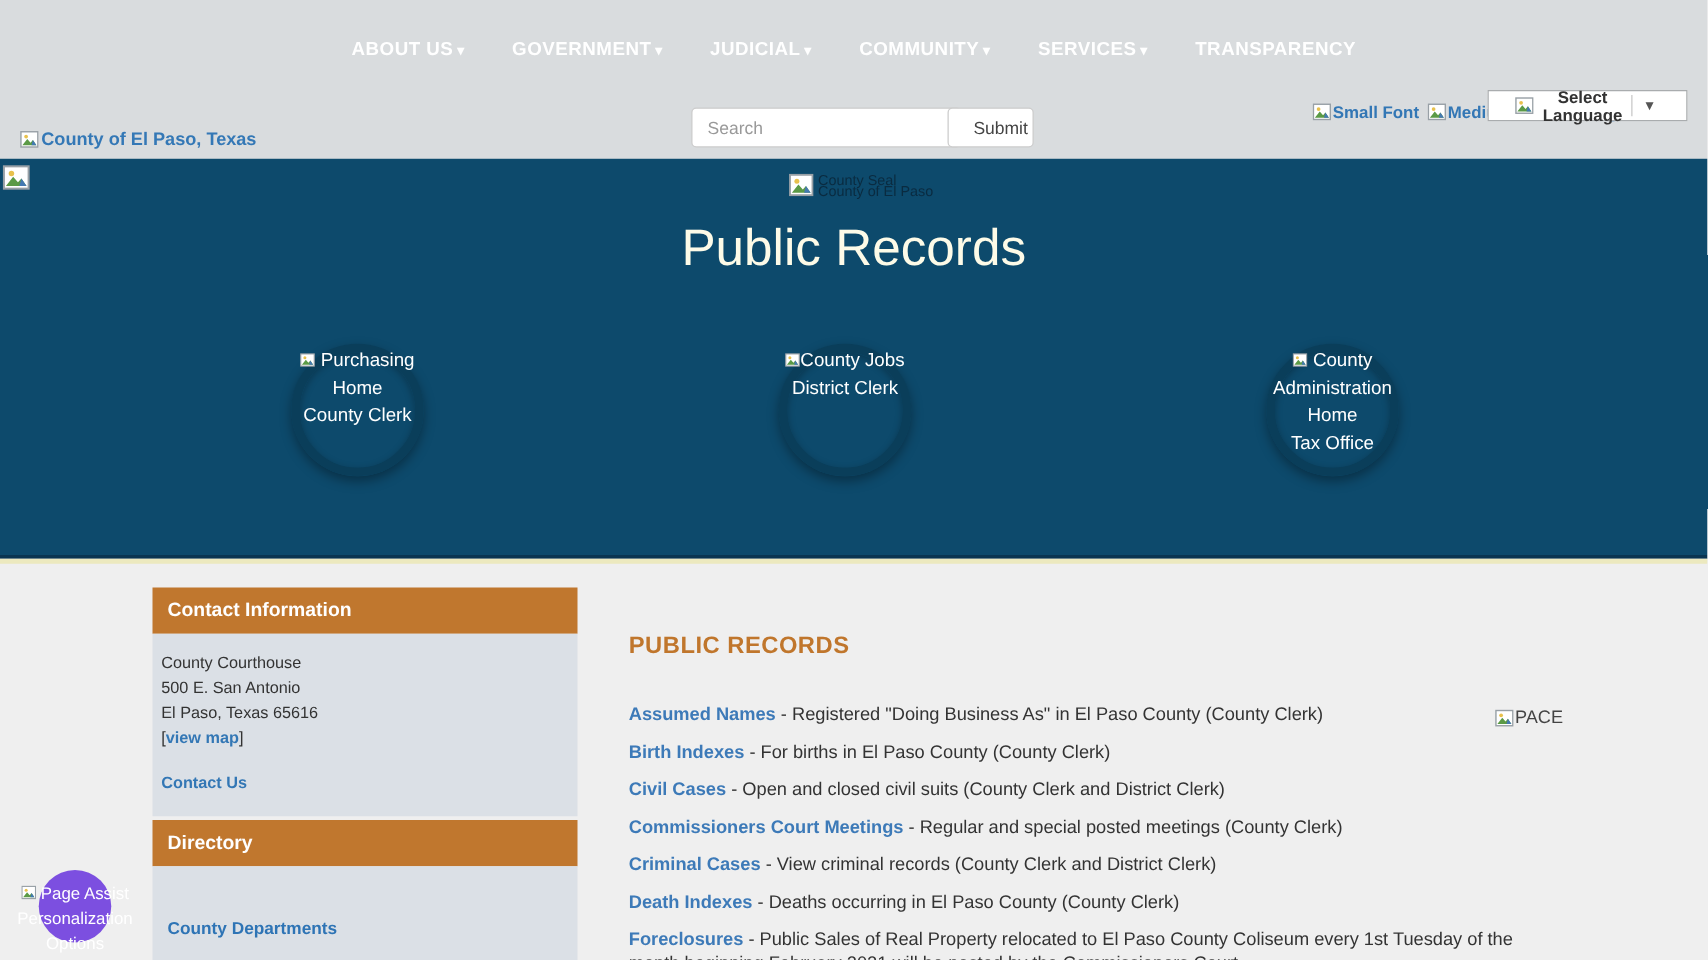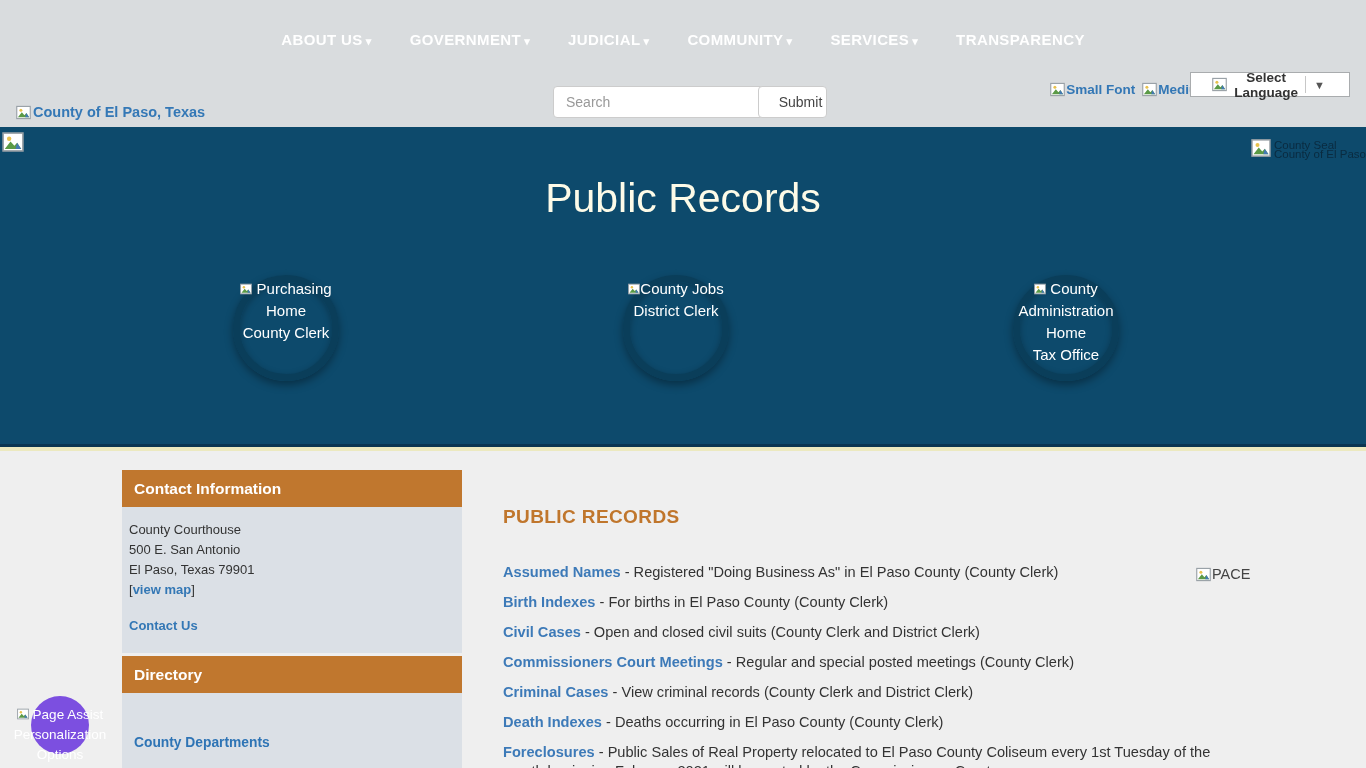--- a/index.html
+++ b/index.html
@@ -30,21 +30,21 @@
     display:flex; justify-content:center; align-items:center; gap:38px;
   }
   .nav-item {
     color:#ffffff; font-weight:bold; font-size:15px; letter-spacing:.4px;
     white-space:nowrap;
   }
   .nav-item .caret { font-size:11px; margin-left:3px; }
   .logo {
     position:absolute; top:76px; left:16px;
     color:#3478b6; font-weight:bold; font-size:14.5px;
-    display:flex; align-items:flex-end; gap:2px;
+    display:flex; align-items:flex-start; gap:2px;
   }
   .font-links {
     position:absolute; top:54px; right:31px;
     display:flex; gap:7px; align-items:center;
   }
   .font-link { color:#3377b5; font-weight:bold; font-size:13.5px; display:flex; align-items:center; gap:1px; }
   .lang-box {
     position:absolute; top:72px; right:16px; width:160px; height:25px;
     background:#ffffff; border:1px solid #a9acae;
     display:flex; align-items:center; padding:0 21px; gap:5px; cursor:pointer;
@@ -66,21 +66,21 @@
   }
 
   
   .hero {
     position:absolute; top:127px; left:0; width:1366px; height:317px;
     background:#0d4a6c;
   }
   .hero-corner-icon { position:absolute; top:4px; left:2px; }
   .hero-seal {
     position:absolute; top:11px; left:12px; right:0;
-    display:flex; justify-content:flex-end; align-items:flex-start; gap:3px;
+    display:flex; justify-content:center; align-items:flex-start; gap:3px;
   }
   .seal-alt { font-size:11.5px; color:#0a2b40; line-height:9px; margin-top:3px; }
   .hero-title {
     position:absolute; top:48px; left:0; right:0;
     text-align:center; font-size:41px; font-weight:400; color:#fdfbe8;
   }
   .circle {
     position:absolute; top:148px; width:106px; height:106px;
     border:7px solid #0a3e5a; border-radius:50%;
     box-shadow:0 4px 9px rgba(0,0,0,.35), inset 0 2px 6px rgba(0,0,0,.25);
@@ -285,21 +285,21 @@
 
 <div class="divider-navy"></div>
 <div class="divider-yellow"></div>
 
 <aside class="sidebar">
   <div class="panel">
     <div class="panel-header">Contact Information</div>
     <div class="panel-body">
       <div class="addr-line">County Courthouse</div>
       <div class="addr-line">500 E. San Antonio</div>
-      <div class="addr-line">El Paso, Texas 79901</div>
+      <div class="addr-line">El Paso, Texas 65616</div>
       <div class="view-map-line"><span>[</span><a>view map</a><span>]</span></div>
       <a class="contact-us">Contact Us</a>
     </div>
   </div>
 
   <div class="panel dir-panel">
     <div class="panel-header">Directory</div>
     <div class="dir-body">
       <a class="dir-link">County Departments</a>
       <a class="dir-link">Courts</a>

